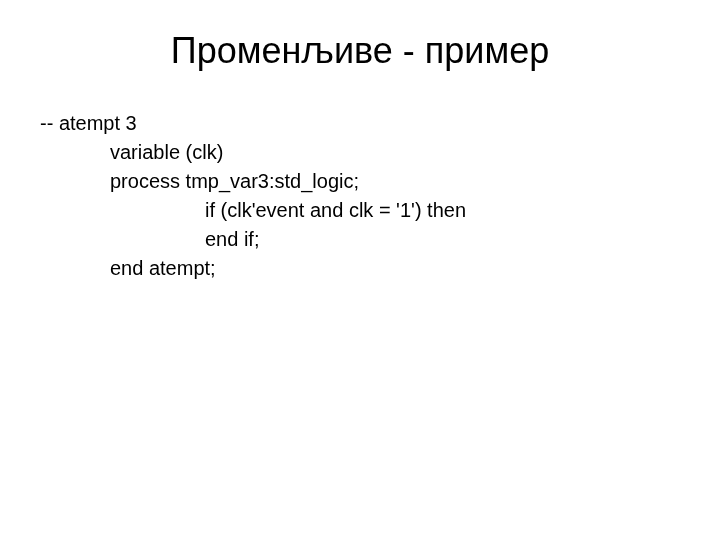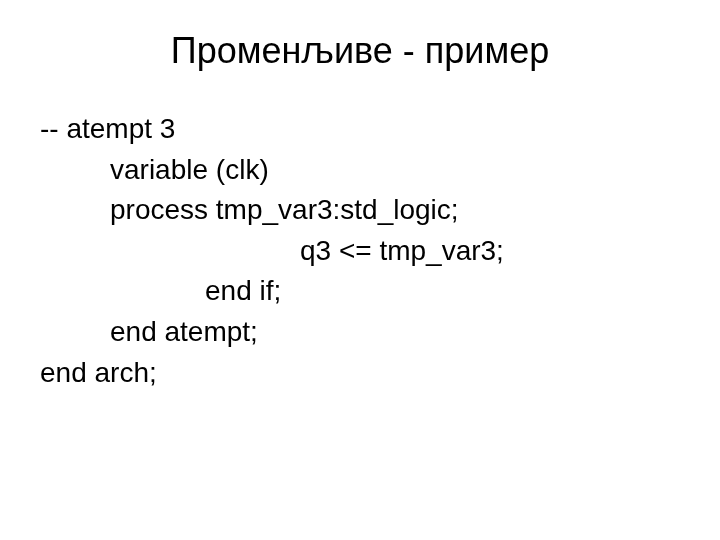--- a/index.html
+++ b/index.html
@@ -15,21 +15,21 @@
       color: #000000;
       padding: 30px 40px;
     }
     .title {
       font-size: 36px;
       font-weight: normal;
       text-align: center;
       margin-bottom: 37px;
     }
     .code-block {
-      font-size: 28px;
+      font-size: 20px;
       line-height: 1.45;
     }
     .indent-1 {
       padding-left: 70px;
     }
     .indent-2 {
       padding-left: 165px;
     }
     .indent-3 {
       padding-left: 260px;
@@ -37,17 +37,16 @@
   </style>
 </head>
 <body>
 
 <h1 class="title">Променљиве - пример</h1>
 
 <div class="code-block">
   <div>-- atempt 3</div>
   <div class="indent-1">variable (clk)</div>
   <div class="indent-1">process tmp_var3:std_logic;</div>
-  <div class="indent-3">q3 &lt;= tmp_var3;</div>
+  <div class="indent-2">if (clk'event and clk = '1') then</div>
   <div class="indent-2">end if;</div>
   <div class="indent-1">end atempt;</div>
-  <div>end arch;</div>
 </div>
 
 </body></html>

